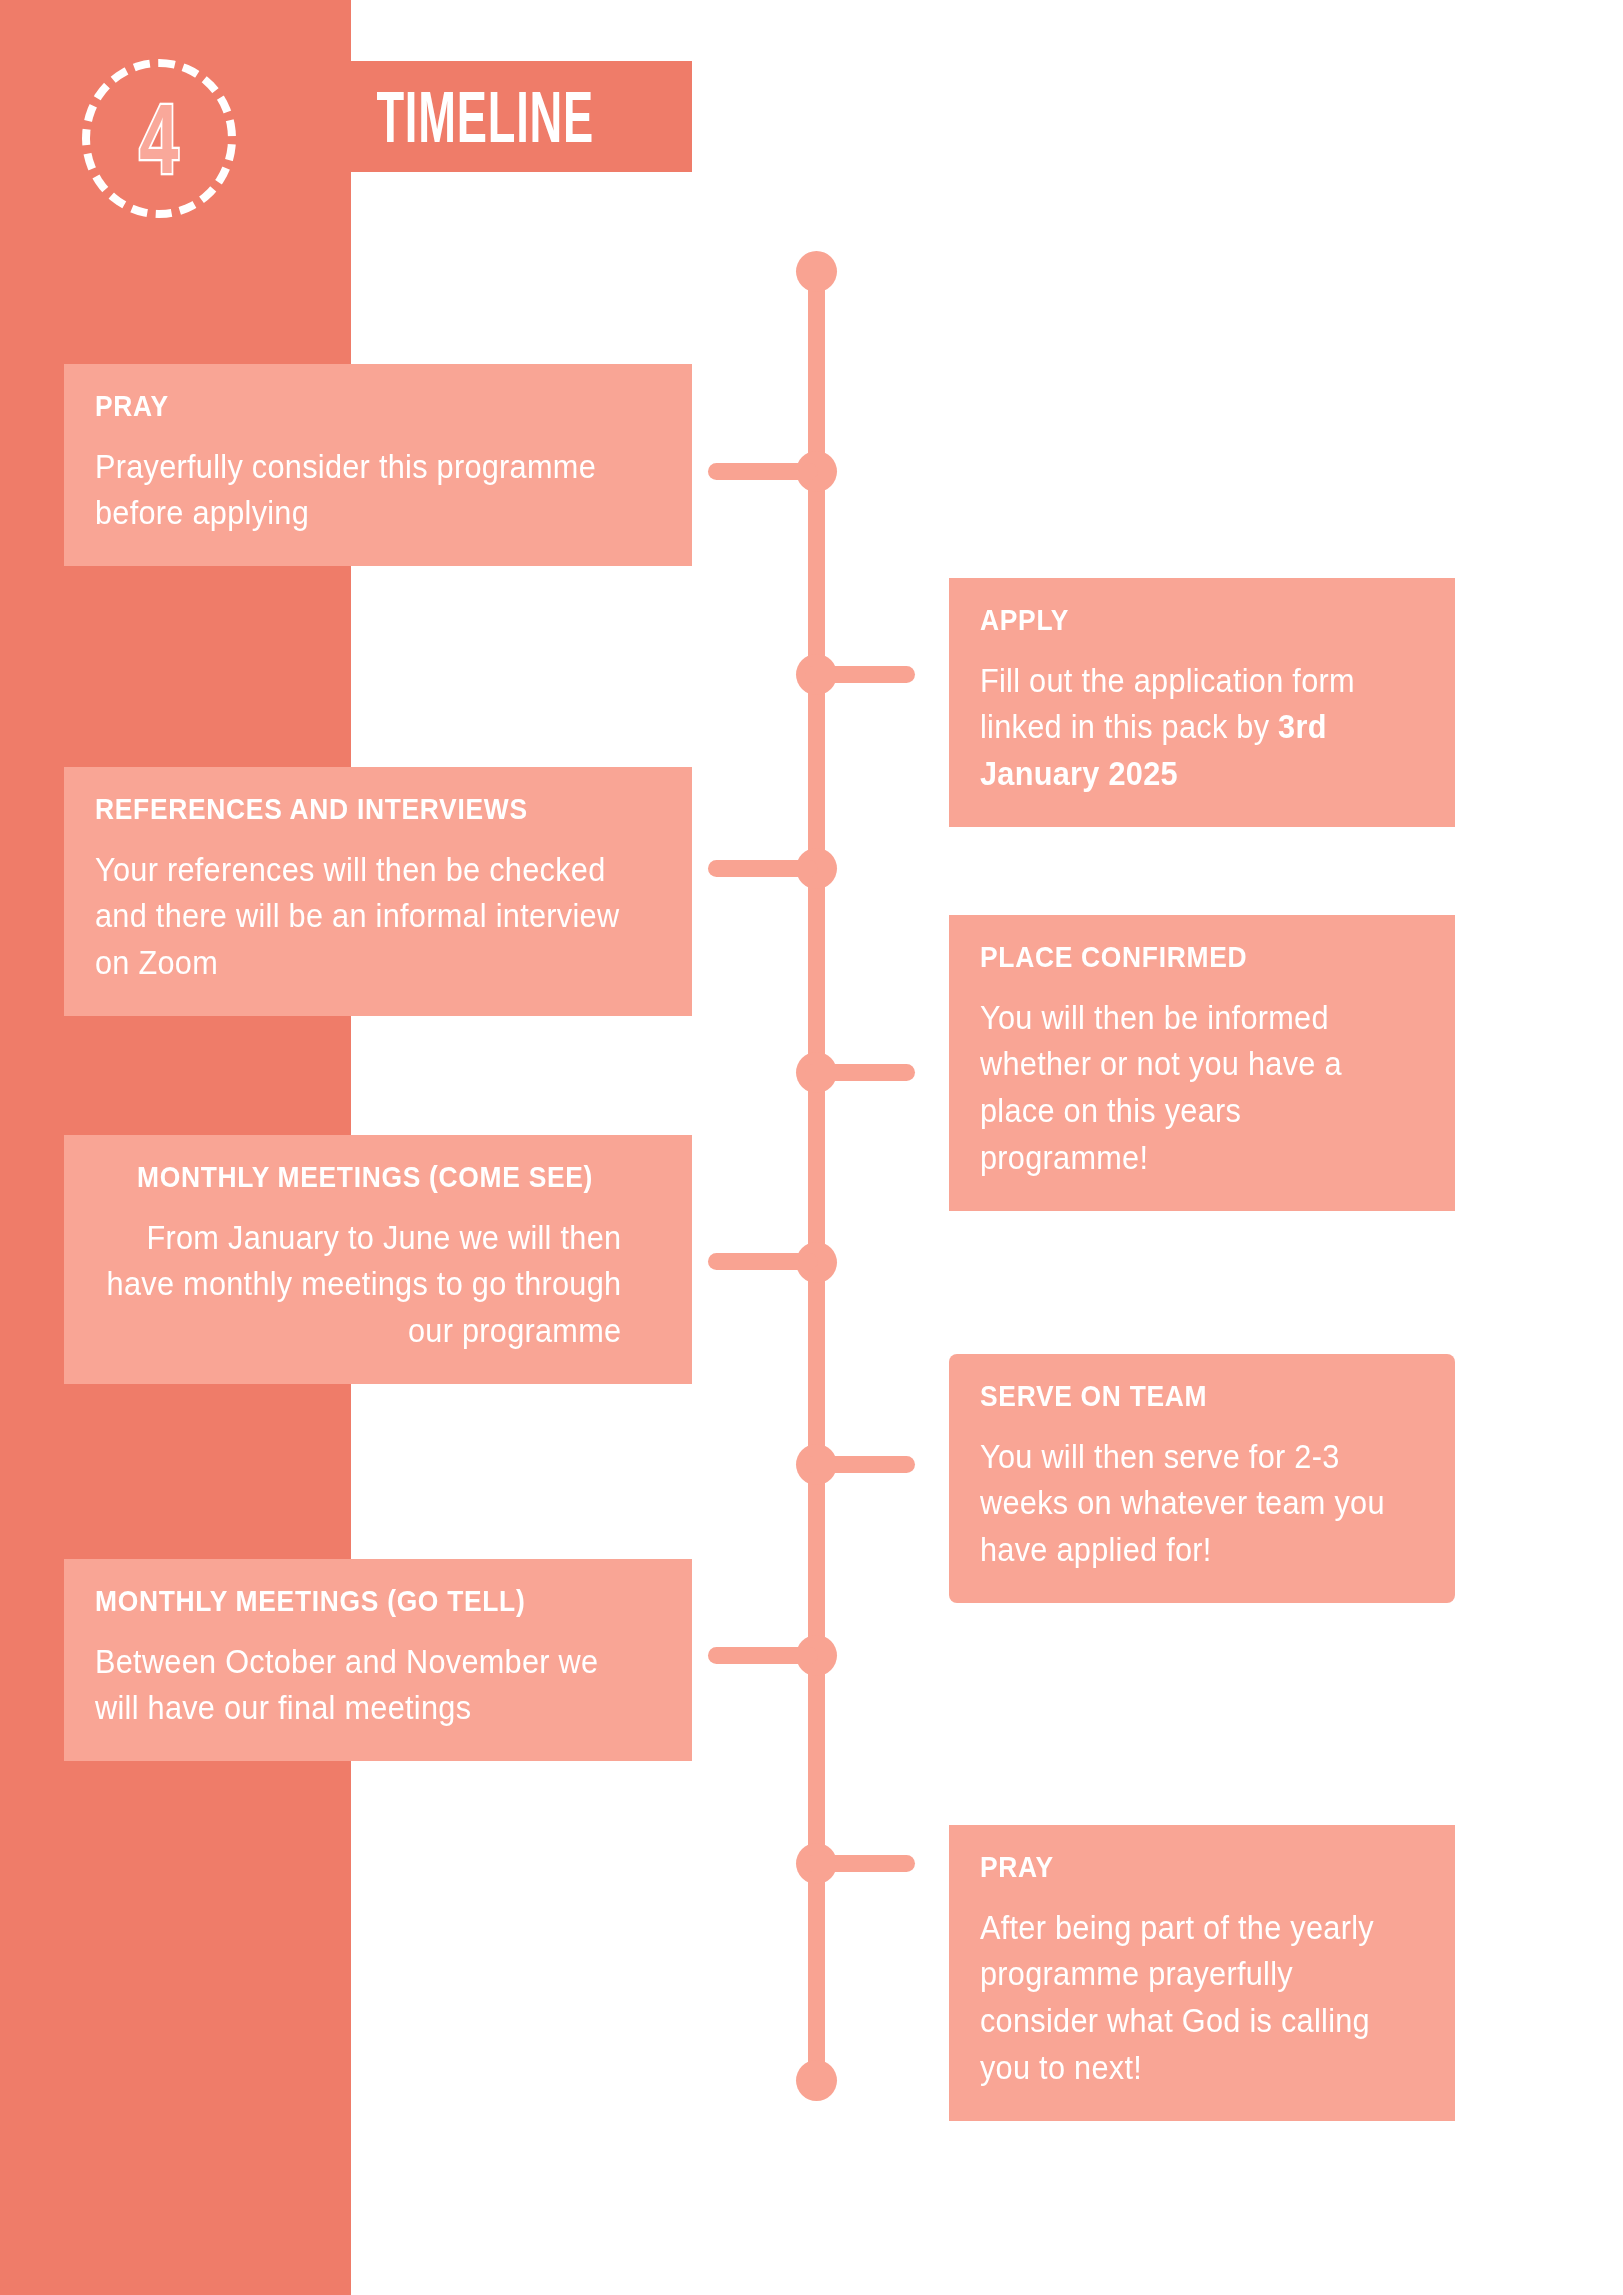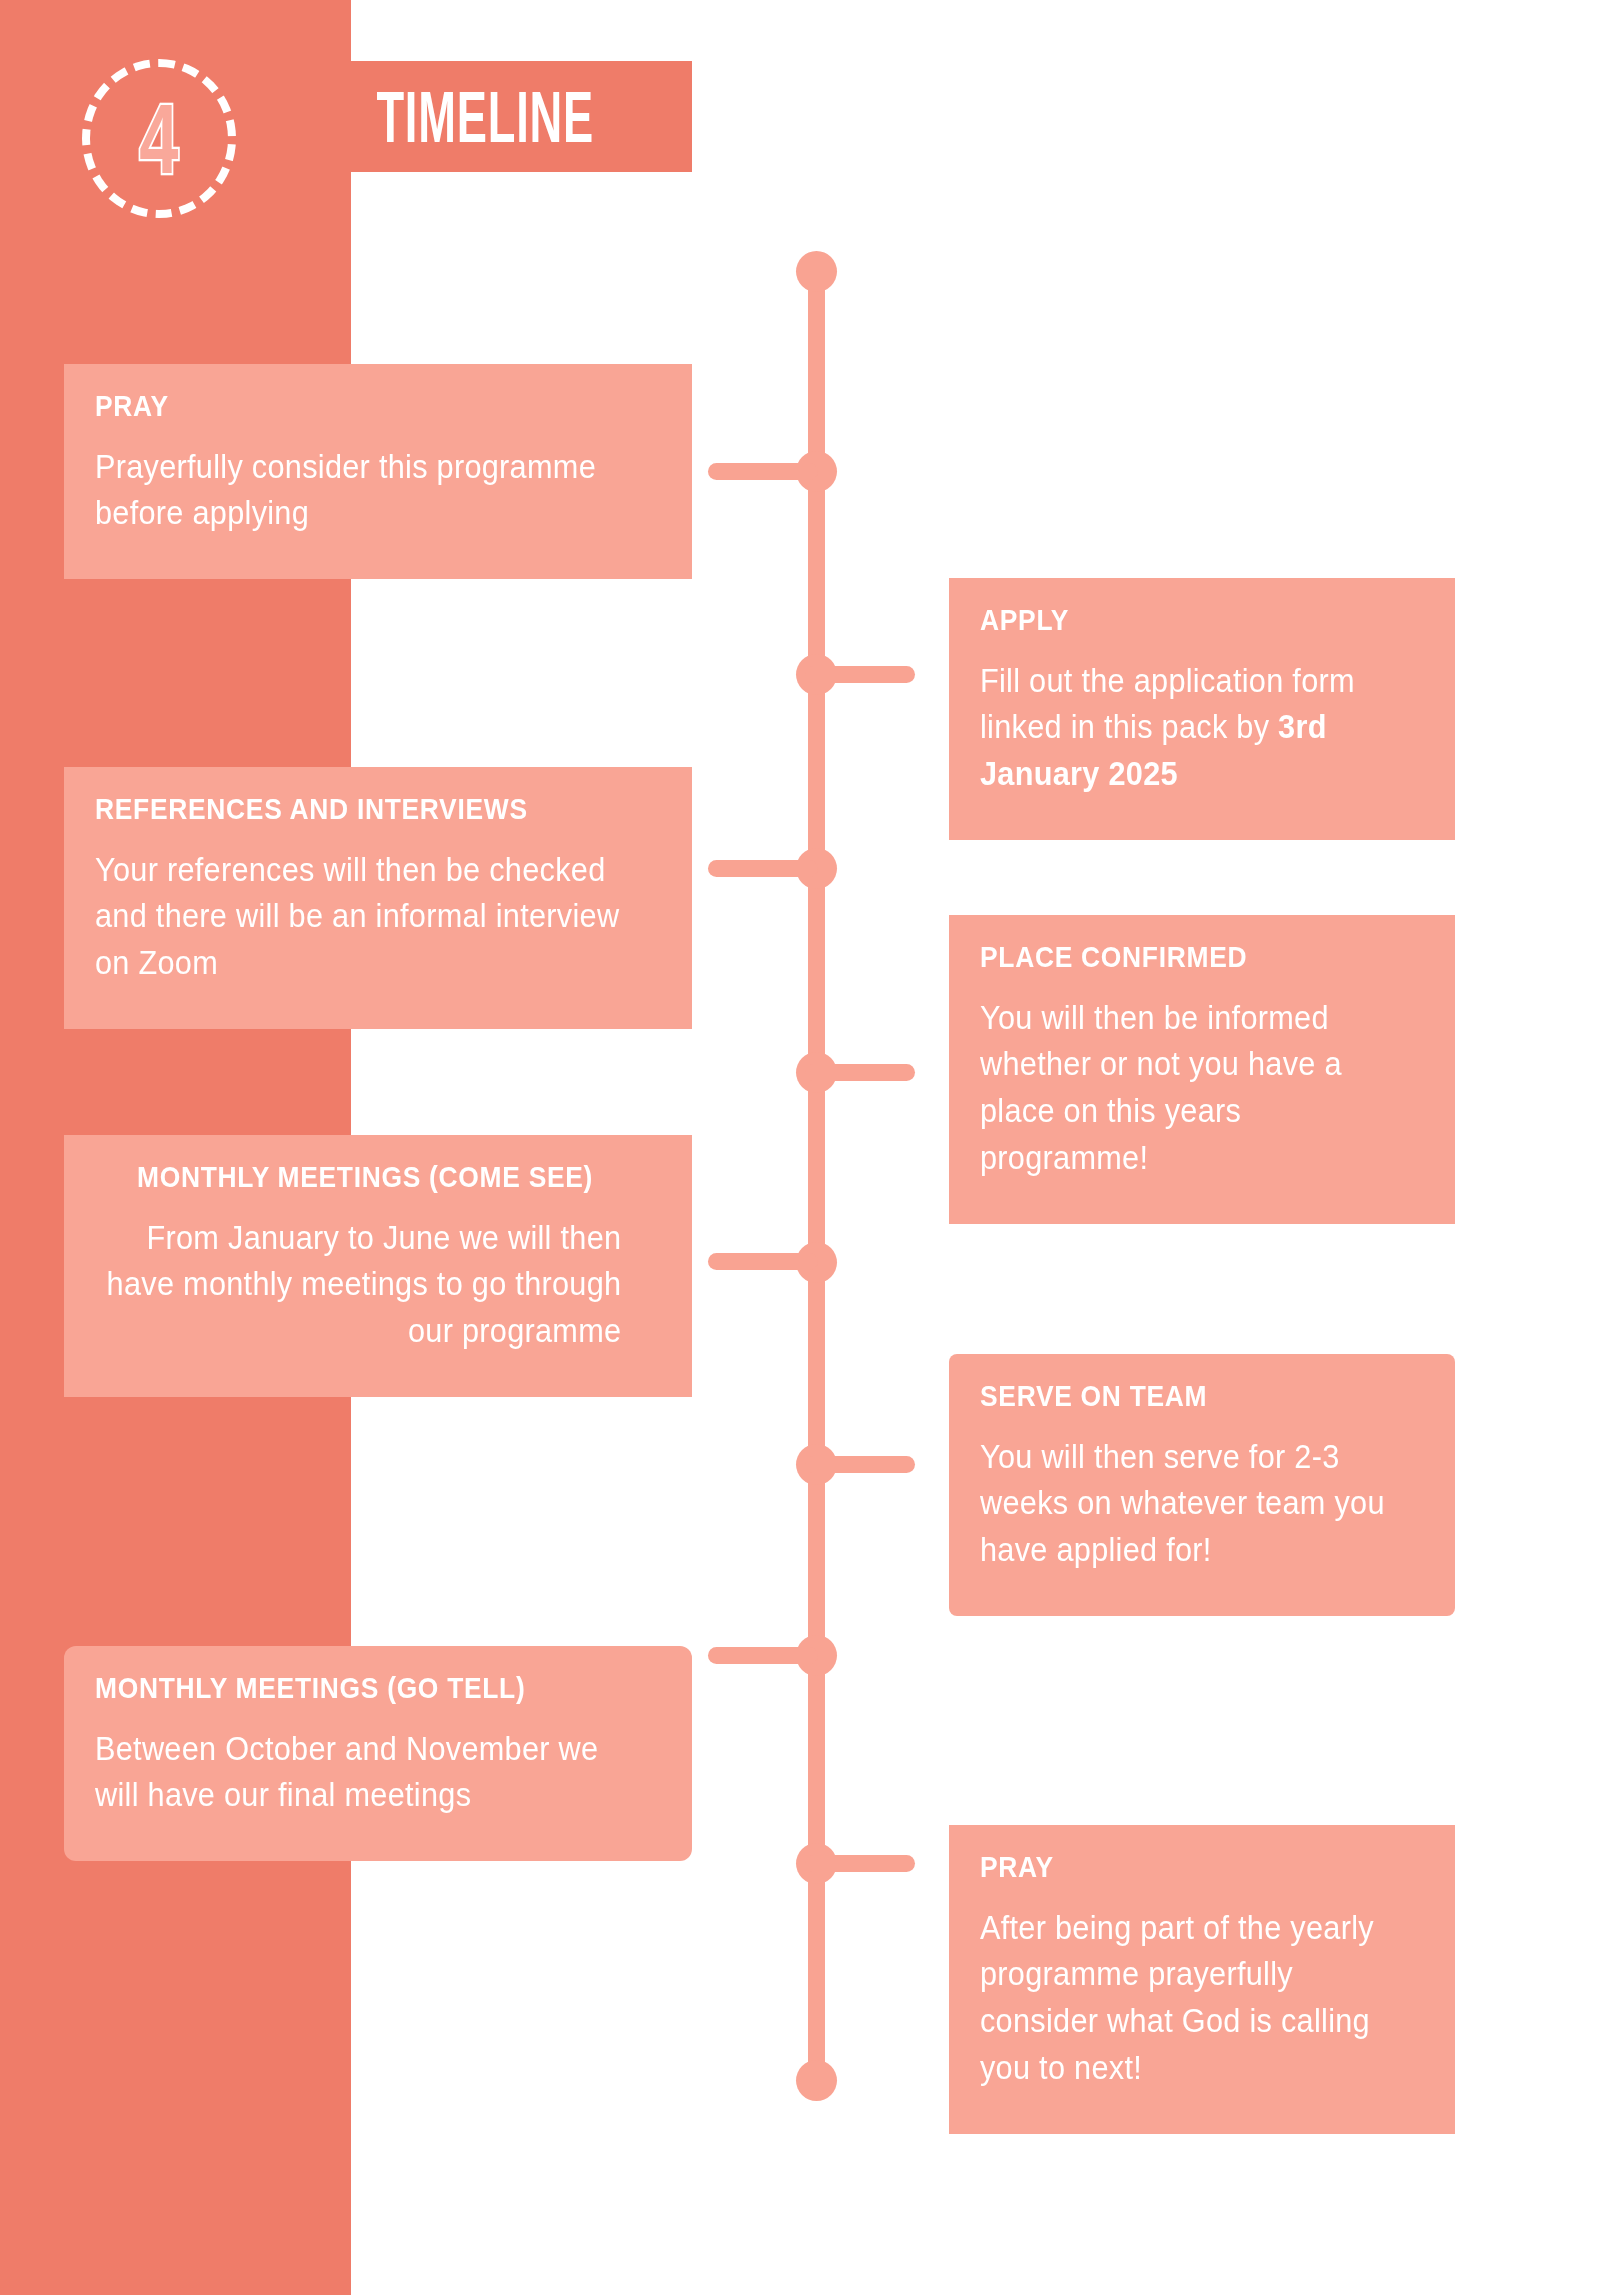--- a/index.html
+++ b/index.html
@@ -62,21 +62,21 @@
     background:#F9A392; left:796px;
   }
   .stub {
     position:absolute; height:17px; background:#F9A392; border-radius:8.5px;
   }
   .stub.left  { right:805px; }
   .stub.right { left:805px; }
 
   
   .card {
-    position:absolute; padding:26px 31px 42px 31px;
+    position:absolute; padding:26px 31px 29px 31px;
     background:#F9A595;
     color:#ffffff;
   }
   .card.left  { left:64px; width:628px; }
   .card.right { left:949px; width:506px; }
 
   .card-title {
     font-size:30px; font-weight:700; letter-spacing:0.8px;
     line-height:1.05; margin-bottom:22px;
     transform:scaleX(0.88); transform-origin:left center;
@@ -156,21 +156,21 @@
 <div class="card left" style="top:1135px;text-align:right;">
   <div class="card-title">MONTHLY MEETINGS (COME SEE)</div>
   <div class="card-body"><span>From January to June we will then have monthly meetings to go through our programme</span><b></b></div>
 </div>
 
 <div class="card right" style="top:1354px;border-radius:8px;">
   <div class="card-title">SERVE ON TEAM</div>
   <div class="card-body"><span>You will then serve for 2-3 weeks on whatever team you have applied for!</span><b></b></div>
 </div>
 
-<div class="card left" style="top:1646px;border-radius:12px;">
+<div class="card left" style="top:1559px;">
   <div class="card-title">MONTHLY MEETINGS (GO TELL)</div>
   <div class="card-body"><span>Between October and November we will have our final meetings</span><b></b></div>
 </div>
 
 <div class="card right" style="top:1825px;">
   <div class="card-title">PRAY</div>
   <div class="card-body"><span>After being part of the yearly programme prayerfully consider what God is calling you to next!</span><b></b></div>
 </div>
 
 

